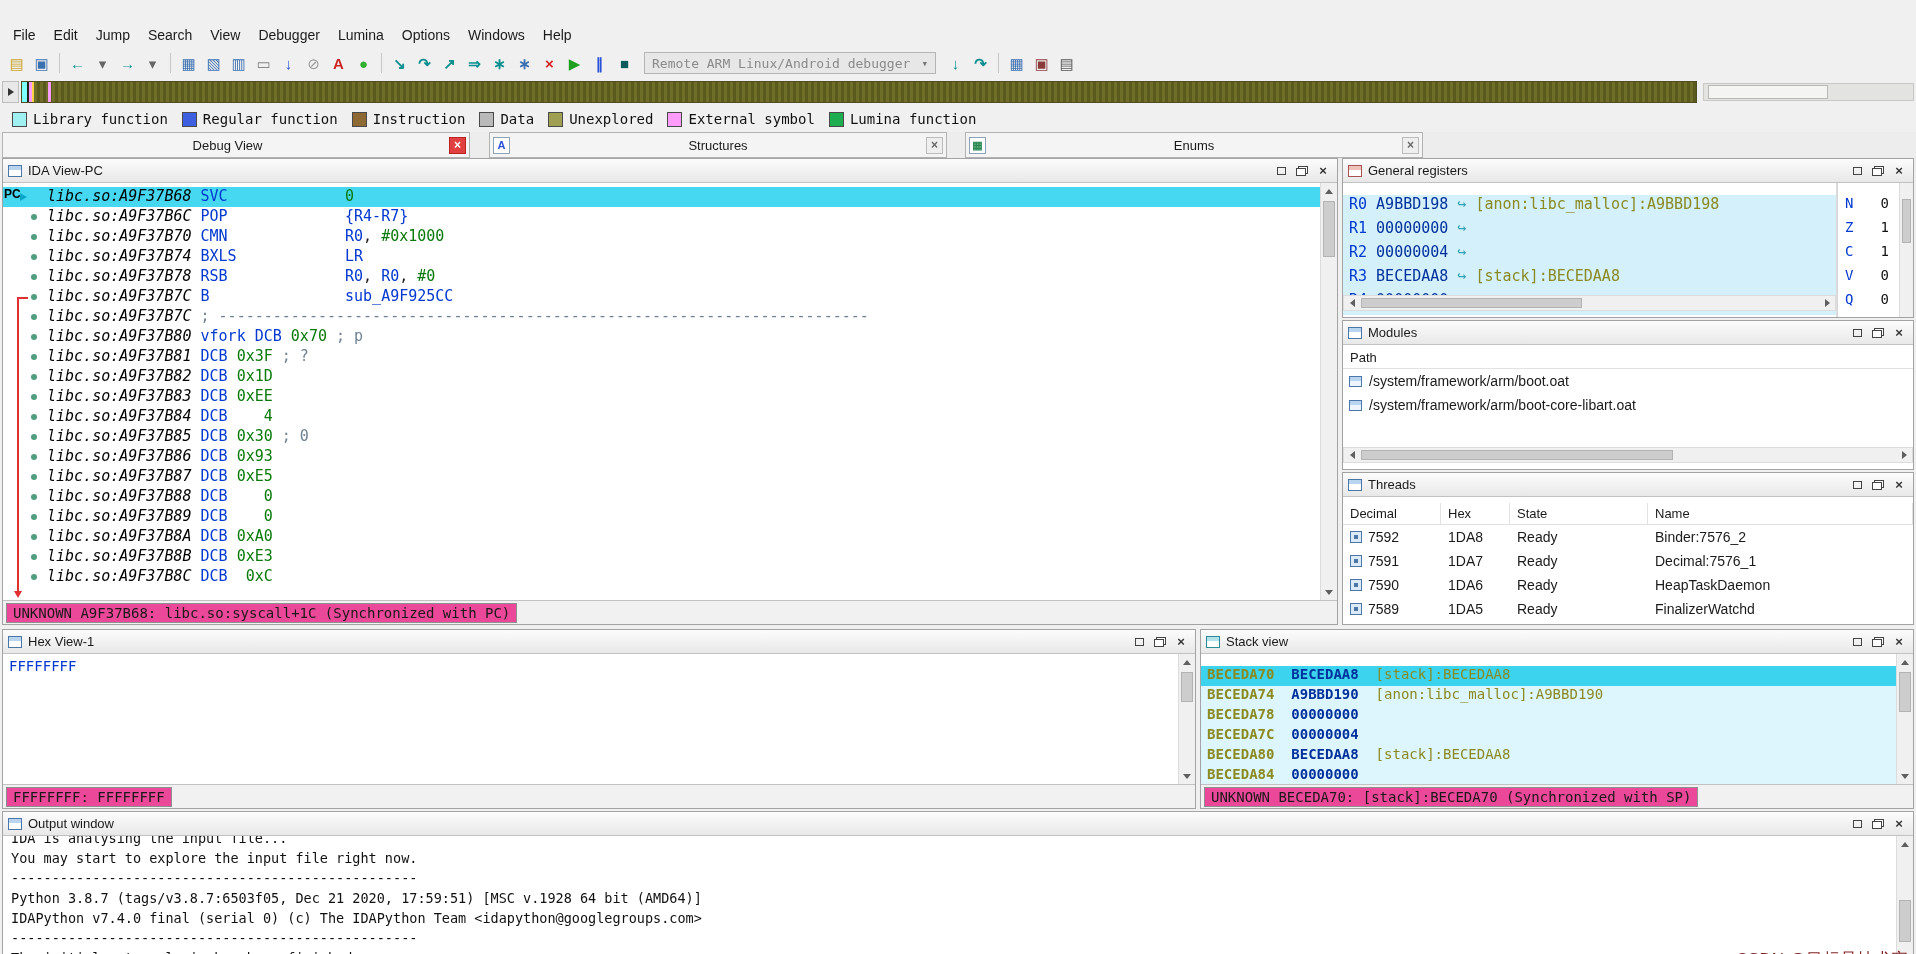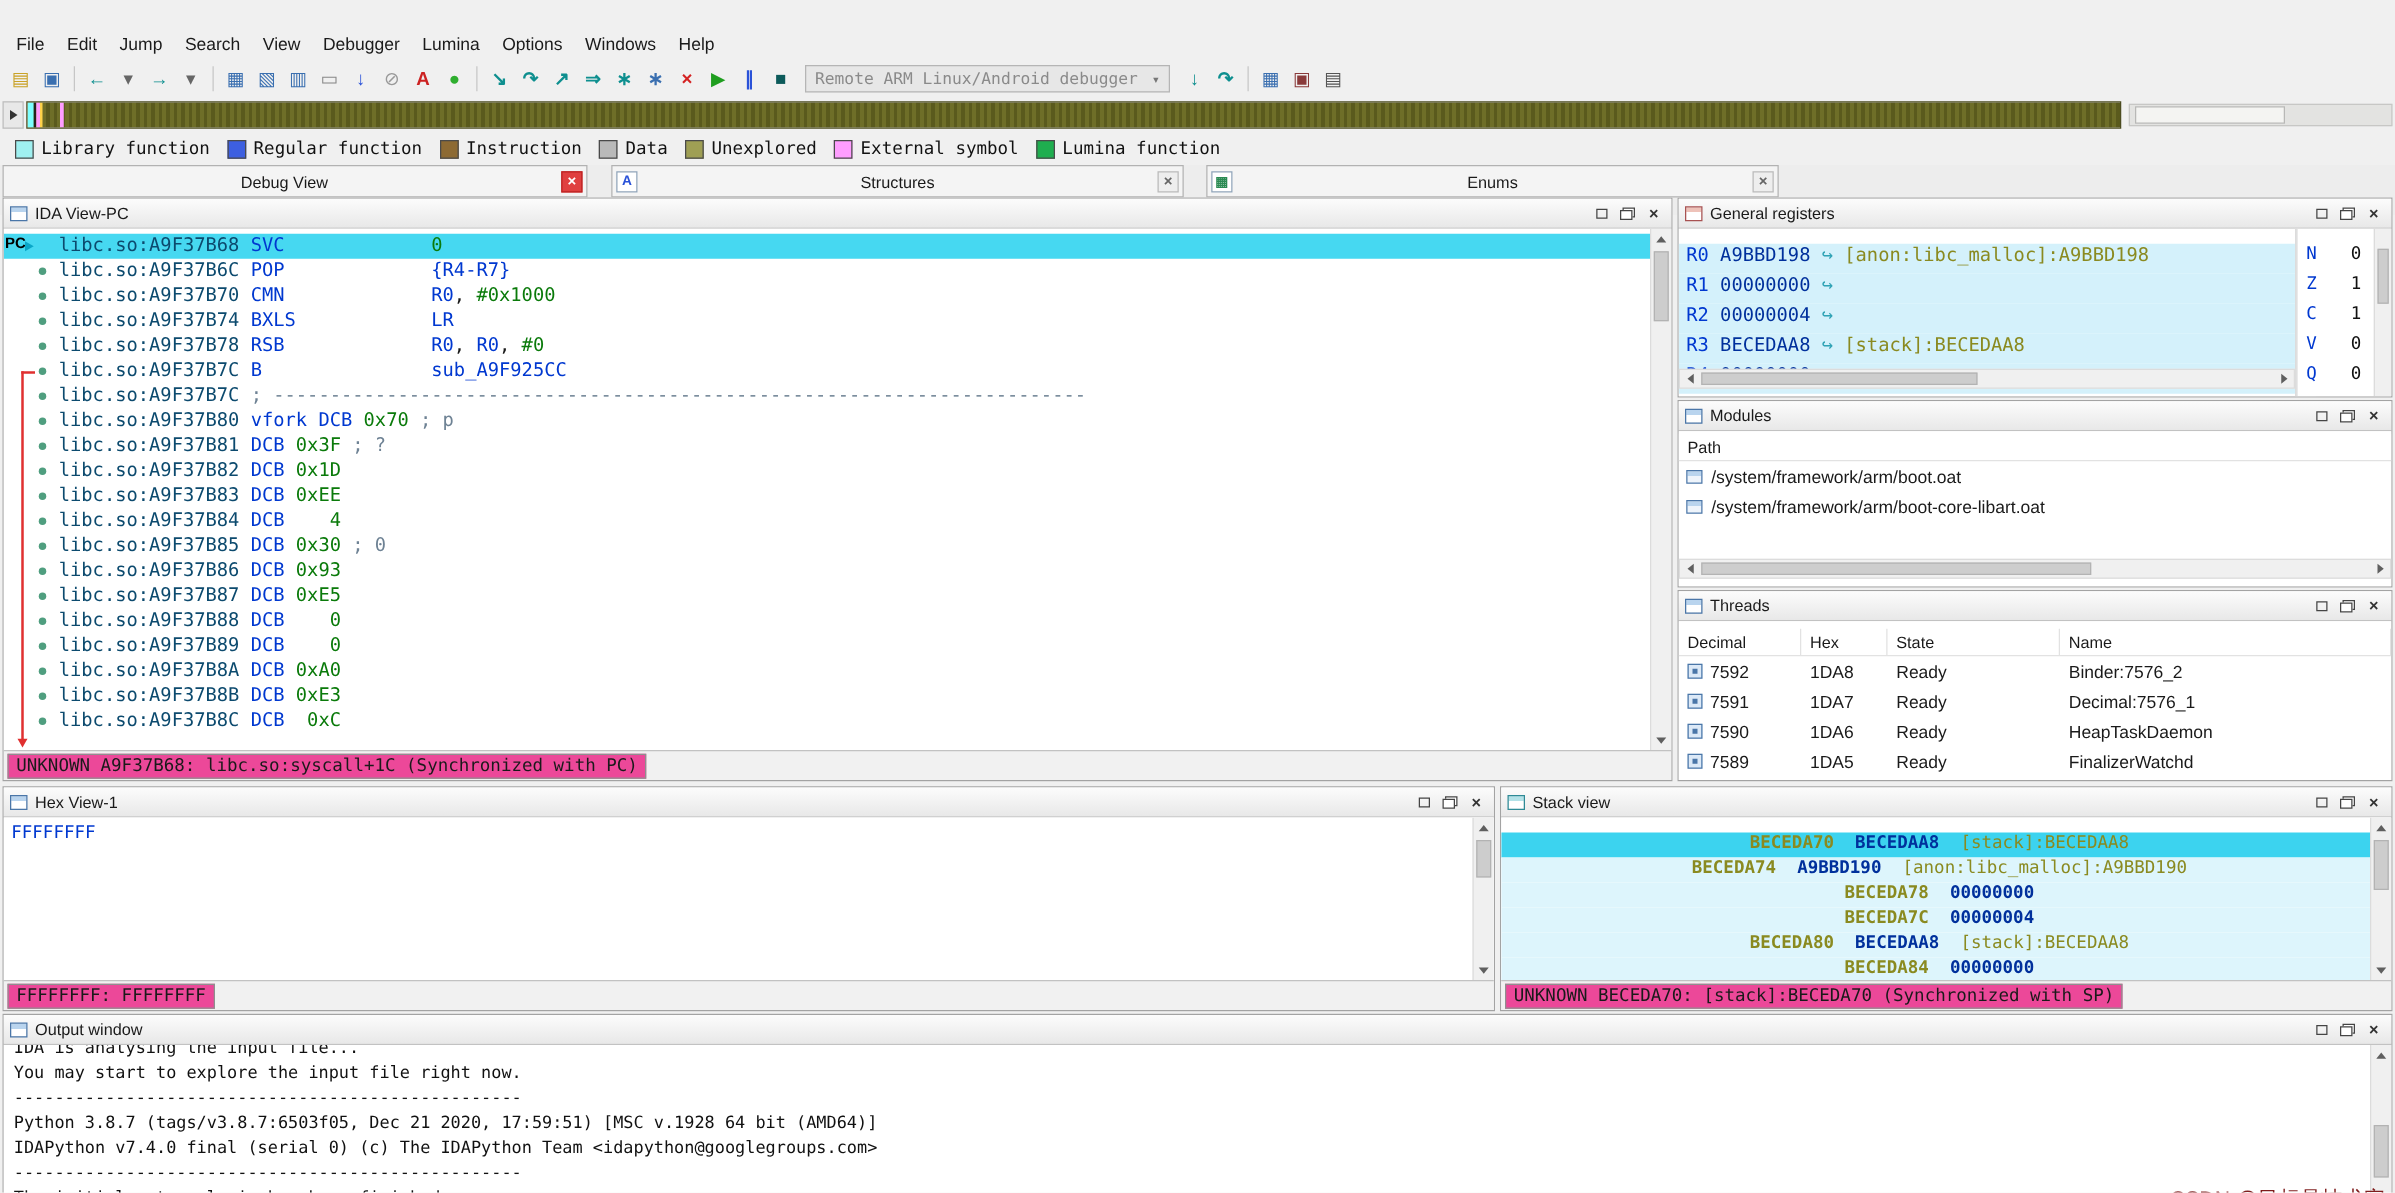--- a/index.html
+++ b/index.html
@@ -78,21 +78,21 @@
     display:flex;align-items:center;padding:0 3px;}
   .sbox{display:inline-block;border:1px solid #8f8f8f;background:#ec4899;padding:1px 6px;
     font:14px "DejaVu Sans Mono",monospace;white-space:pre;}
 
   
   .panel-ida{left:2px;top:137px;width:1336px;height:467px;}
   .asm-wrap{position:absolute;left:0;top:24px;right:0;bottom:24px;background:#fff;overflow:hidden;}
   .asm-lines{position:absolute;left:0;top:4px;right:17px;}
   .asm-line{height:20px;line-height:20px;white-space:pre;font:15px "DejaVu Sans Mono",monospace;padding-left:44px;}
   .asm-line.pc{background:#46d8f1;}
-  .tk-addr{color:#0c4a6e;} .tk-mnem{color:#0038d0;} .tk-reg{color:#0038d0;}
+  .tk-addr{color:#000000;font-style:italic;} .tk-mnem{color:#0038d0;} .tk-reg{color:#0038d0;}
   .tk-num{color:#0a7a0a;} .tk-name{color:#0038d0;} .tk-cmt{color:#6e8294;} .tk-t{color:#1a1a1a;}
   .gutter{position:absolute;left:0;top:0;bottom:0;width:44px;z-index:2;}
   .gdot{position:absolute;left:28px;width:6px;height:6px;border-radius:50%;background:#4f9e7f;}
   .pcbadge{position:absolute;left:1px;top:4px;height:20px;line-height:20px;font:bold 12px "Liberation Sans",sans-serif;color:#000;}
   .pctri{position:absolute;left:17px;top:10px;width:0;height:0;border-top:4px solid transparent;border-bottom:4px solid transparent;border-left:7px solid #0aa6c8;}
   .jline{position:absolute;left:14px;top:114px;height:296px;width:2px;background:#e03030;}
   .jtick{position:absolute;left:14px;top:114px;width:11px;height:2px;background:#e03030;}
   .jhead{position:absolute;left:11px;top:408px;width:0;height:0;border-left:4px solid transparent;border-right:4px solid transparent;border-top:7px solid #e03030;}
   .panel-ida .vscroll .thumb{top:18px;height:56px;}
 
@@ -135,21 +135,21 @@
 
   
   .panel-hex{left:2px;top:608px;width:1194px;height:180px;}
   .hex-wrap{position:absolute;left:0;top:24px;right:0;bottom:24px;background:#fff;overflow:hidden;}
   .hex-content{position:absolute;left:6px;top:4px;font:14px "DejaVu Sans Mono",monospace;color:#0038d0;}
   .panel-hex .vscroll .thumb{top:18px;height:30px;}
 
   
   .panel-stk{left:1200px;top:608px;width:714px;height:180px;}
   .stk-wrap{position:absolute;left:0;top:24px;right:0;bottom:24px;background:#fff;overflow:hidden;padding-top:12px;}
-  .stk-row{height:20px;line-height:20px;white-space:pre;font:14px "DejaVu Sans Mono",monospace;padding-left:6px;background:#ddf5fc;margin-right:17px;text-align:center;}
+  .stk-row{height:20px;line-height:20px;white-space:pre;font:14px "DejaVu Sans Mono",monospace;padding-left:6px;background:#ddf5fc;margin-right:17px;}
   .stk-row.sel{background:#3cd3ef;}
   .sa{color:#8a8a20;font-weight:bold;} .sv{color:#00309c;font-weight:bold;} .sr{color:#8a8a20;}
   .panel-stk .vscroll .thumb{top:18px;height:40px;}
 
   
   .panel-out{left:2px;top:790px;width:1912px;height:162px;}
   .out-wrap{position:absolute;left:0;top:24px;right:0;bottom:0;background:#fff;overflow:hidden;}
   .out-lines{position:absolute;left:8px;top:-6px;right:20px;}
   .out-line{height:20px;line-height:20px;white-space:pre;font:13.5px "DejaVu Sans Mono",monospace;color:#111;}
   .panel-out .vscroll .thumb{top:64px;height:42px;}

